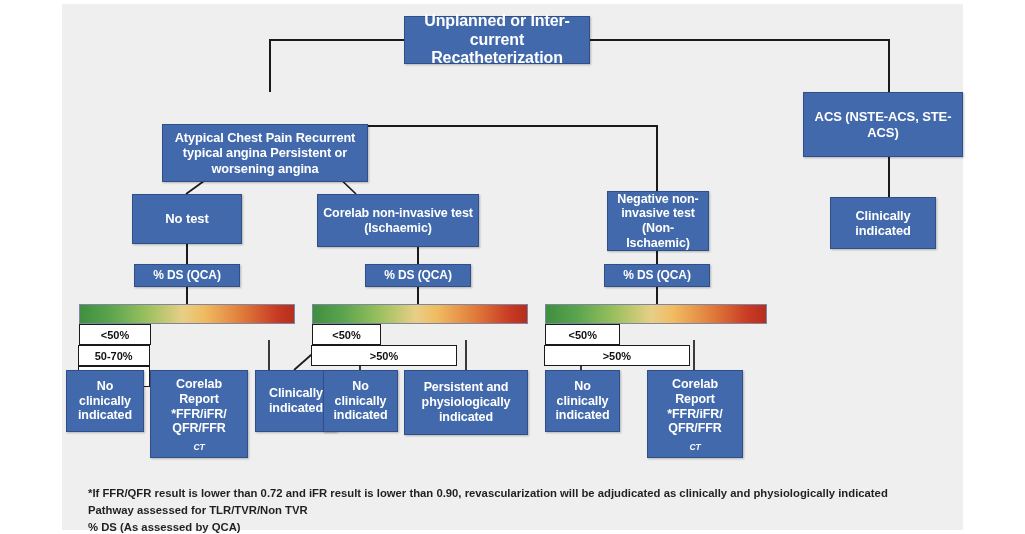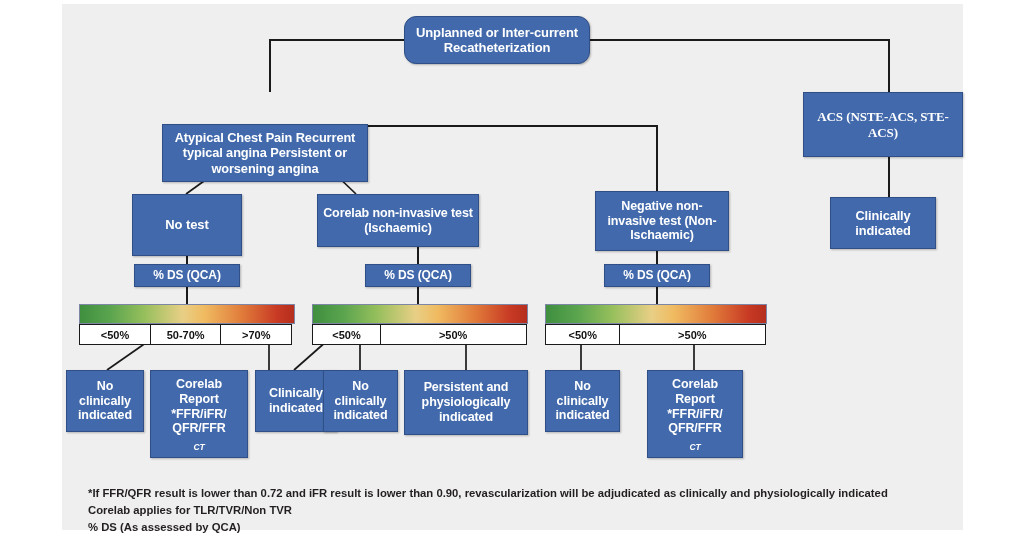--- a/index.html
+++ b/index.html
@@ -37,21 +37,21 @@
   
   .ribbonwrap{position:absolute;}
   .ribbon{
     height:20px;width:100%;
     border:1px solid #7e86a6;
     box-sizing:border-box;
     background:linear-gradient(to right,
        #3f8f3f 0%, #5aa44e 14%, #96bf5c 30%, #e8cf86 48%,
        #f0bb61 58%, #e07a3a 76%, #c83a24 92%, #b52e1d 100%);
   }
-  .seglabels{display:flex;width:100%;box-sizing:border-box;}
+  .seglabels{display:flex;width:100%;box-sizing:border-box;flex-direction:column;}
   .seg{
     background:#ffffff;
     border:1.4px solid #1a1a1a;
     margin-left:-1.4px;
     height:21px;
     display:flex;align-items:center;justify-content:center;
     font-size:11px;font-weight:bold;color:#111111;
     box-sizing:border-box;
   }
   .seg:first-child{margin-left:0;}
@@ -100,41 +100,41 @@
   <div class="ln lnv" style="left:124px;top:283px;height:18px;"></div>
 
   <div class="ln lnv" style="left:355px;top:243px;height:17px;"></div>
   <div class="ln lnv" style="left:355px;top:283px;height:18px;"></div>
 
   <div class="ln lnv" style="left:594px;top:247px;height:13px;"></div>
   <div class="ln lnv" style="left:594px;top:283px;height:18px;"></div>
 
   <div class="ln lnv" style="left:826px;top:153px;height:40px;"></div>
 
-  <div class="box" style="left:342px;top:12px;width:186px;height:48px;font-size:13px;border-radius:12px;">
+  <div class="box" style="left:342px;top:12px;width:186px;height:48px;font-size:16px;">
     <span>Unplanned or Inter-current Recatheterization</span>
   </div>
 
   <div class="box" style="left:100px;top:88px;width:206px;height:58px;font-size:12.8px;margin-top:32px;">
     <span>Atypical Chest Pain Recurrent typical angina Persistent or worsening angina</span>
   </div>
 
-  <div class="box" style="left:741px;top:88px;width:160px;height:65px;font-size:13px;font-family:Liberation Serif, serif;">
+  <div class="box" style="left:741px;top:88px;width:160px;height:65px;font-size:13px;">
     <span>ACS (NSTE-ACS, STE-ACS)</span>
   </div>
 
-  <div class="box" style="left:70px;top:190px;width:110px;height:62px;font-size:13px;">
+  <div class="box" style="left:70px;top:190px;width:110px;height:50px;font-size:13px;">
     <span>No test</span>
   </div>
 
   <div class="box" style="left:255px;top:190px;width:162px;height:53px;font-size:12.5px;">
     <span>Corelab non-invasive test (Ischaemic)</span>
   </div>
 
-  <div class="box" style="left:533px;top:187px;width:134px;height:60px;font-size:12.5px;">
+  <div class="box" style="left:545px;top:187px;width:102px;height:60px;font-size:12.5px;">
     <span>Negative non-invasive test (Non-Ischaemic)</span>
   </div>
 
   <div class="box" style="left:768px;top:193px;width:106px;height:52px;font-size:12.8px;">
     <span>Clinically indicated</span>
   </div>
 
   <div class="box" style="left:72px;top:260px;width:106px;height:23px;font-size:12px;">
     <span>% DS (QCA)</span>
   </div>
@@ -199,17 +199,17 @@
 
   <div class="box" style="left:585px;top:366px;width:96px;height:88px;font-size:12.5px;flex-direction:column;">
     <span>Corelab</span>
     <span>Report</span>
     <span>*FFR/iFR/</span>
     <span><span>QFR/FFR</span><sub>CT</sub></span>
   </div>
 
   <div id="notes">
     <div>*If FFR/QFR result is lower than 0.72 and iFR result is lower than 0.90, revascularization will be adjudicated as clinically and physiologically indicated</div>
-    <div>Corelab  applies for TLR/TVR/Non TVR</div>
+    <div>Pathway  assessed for TLR/TVR/Non TVR</div>
     <div>% DS (As assessed by QCA)</div>
   </div>
 
 </div>
 
 </body></html>

